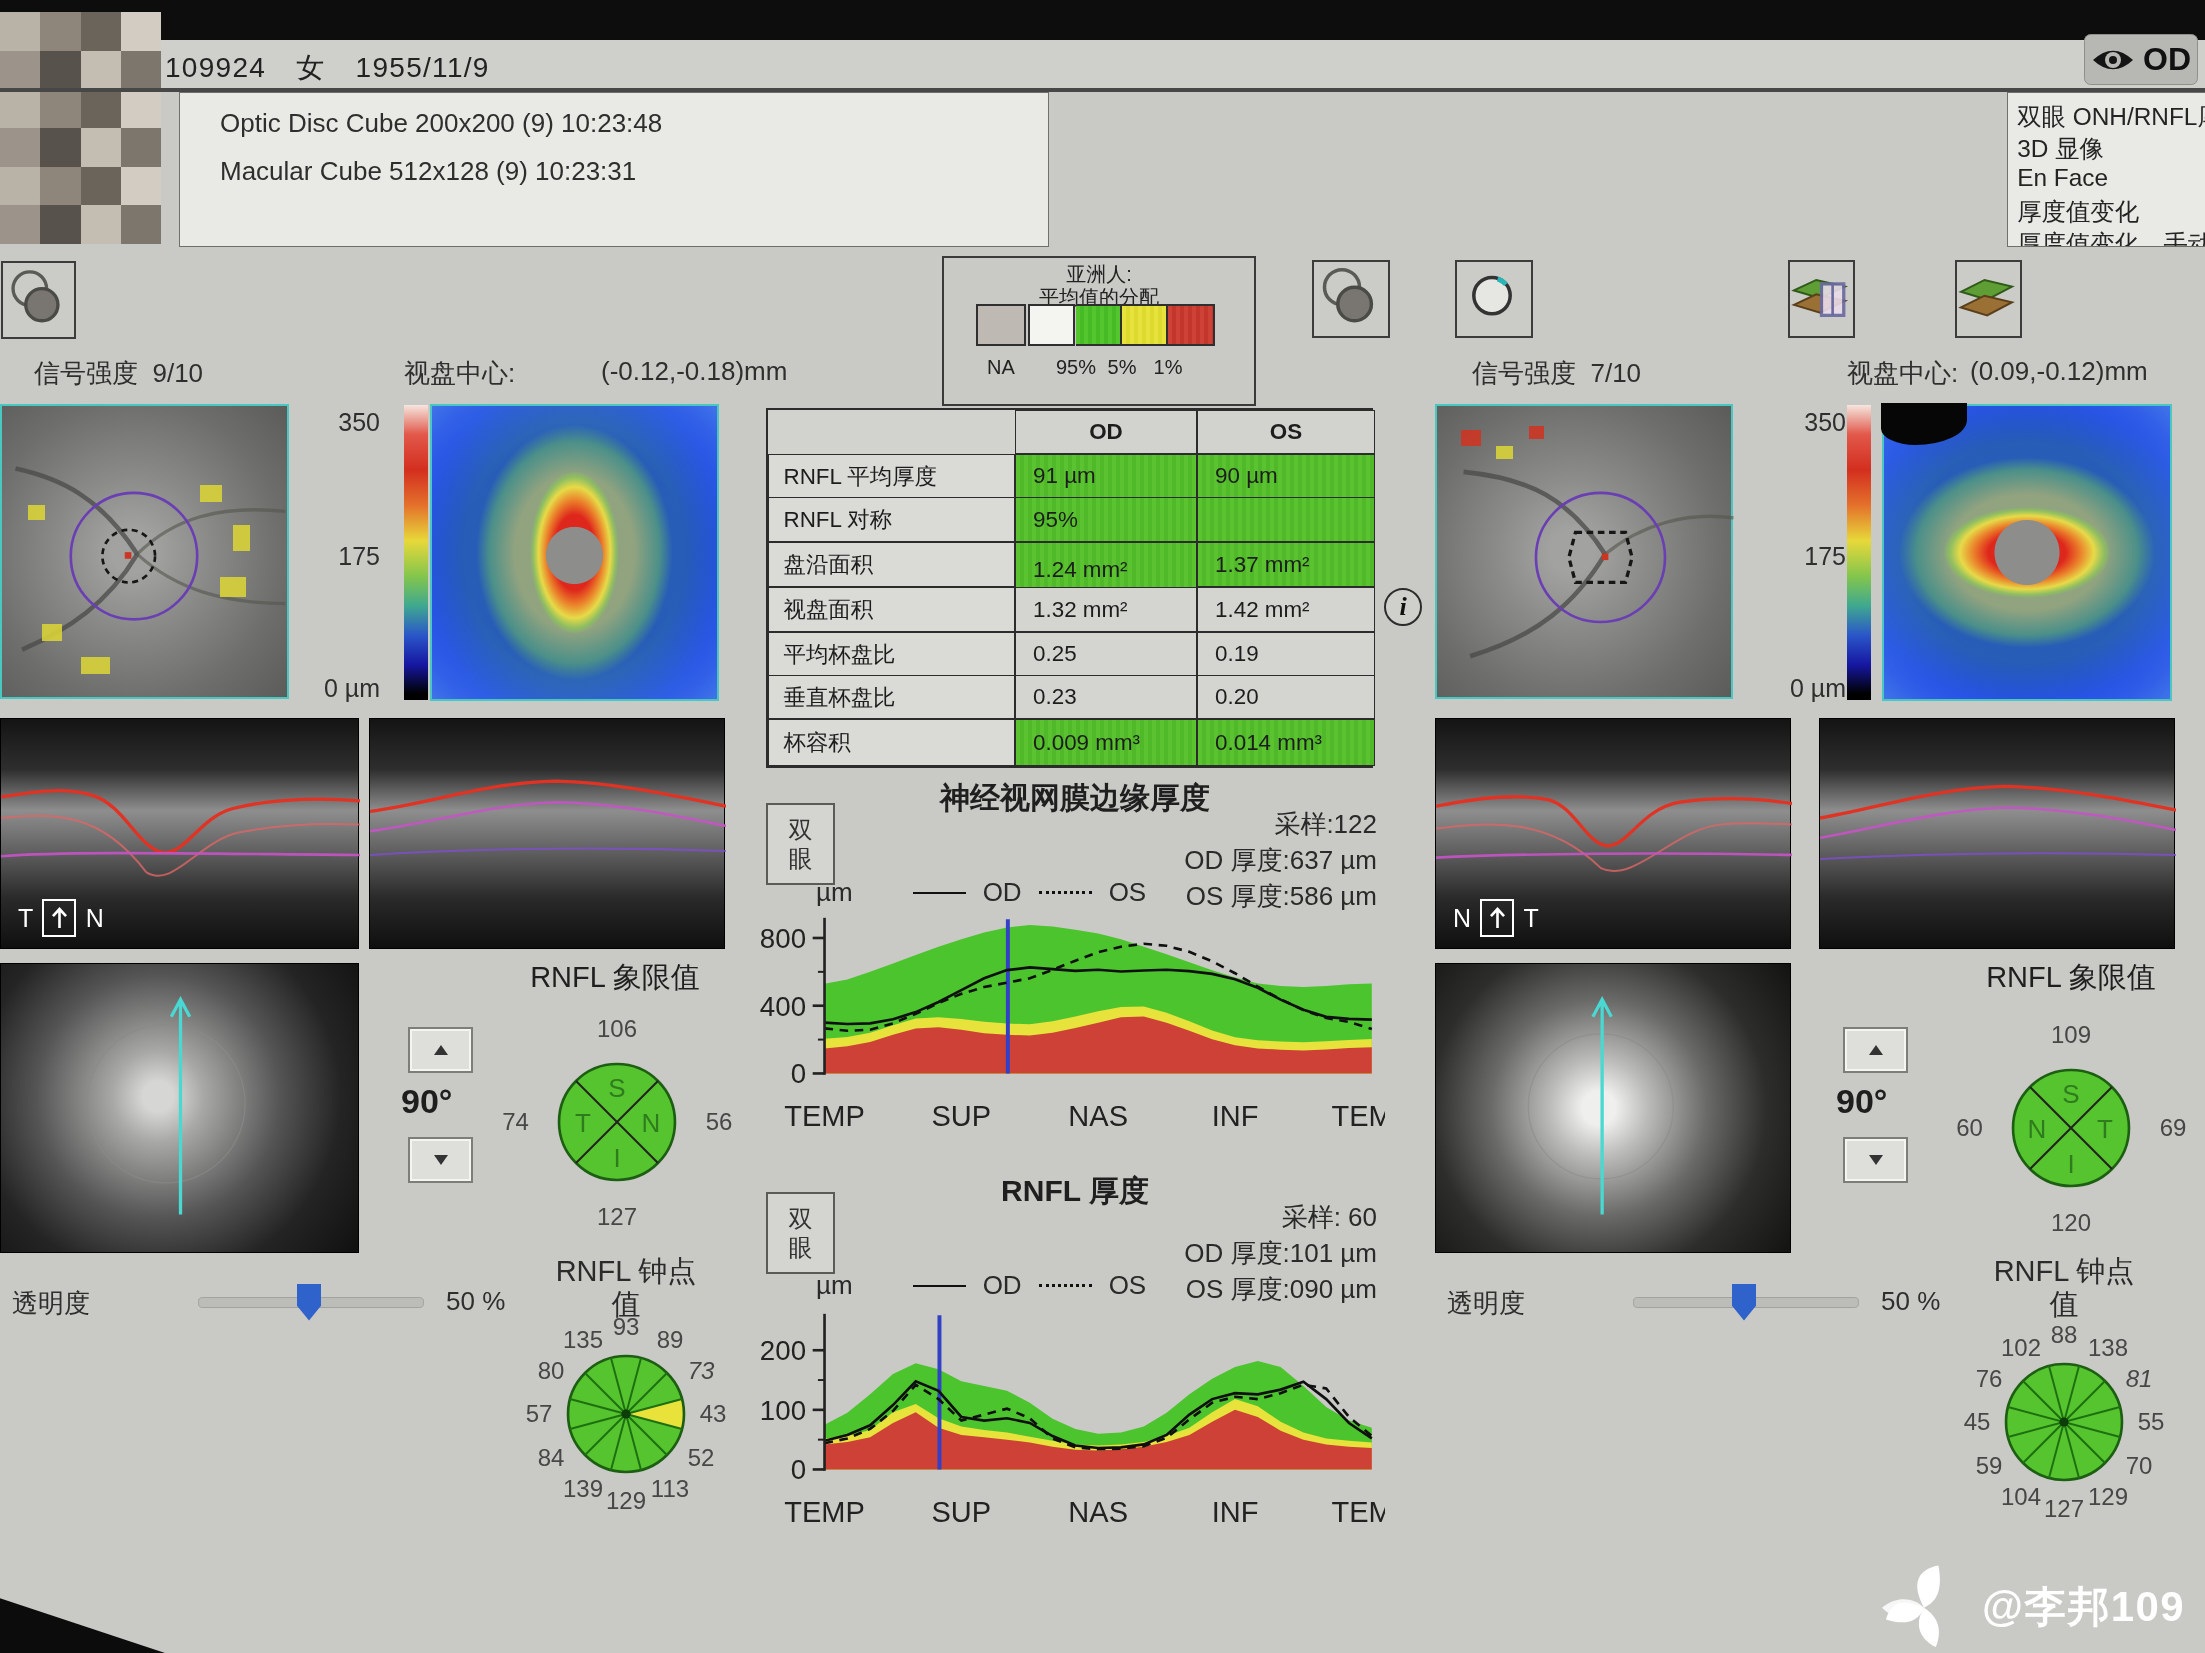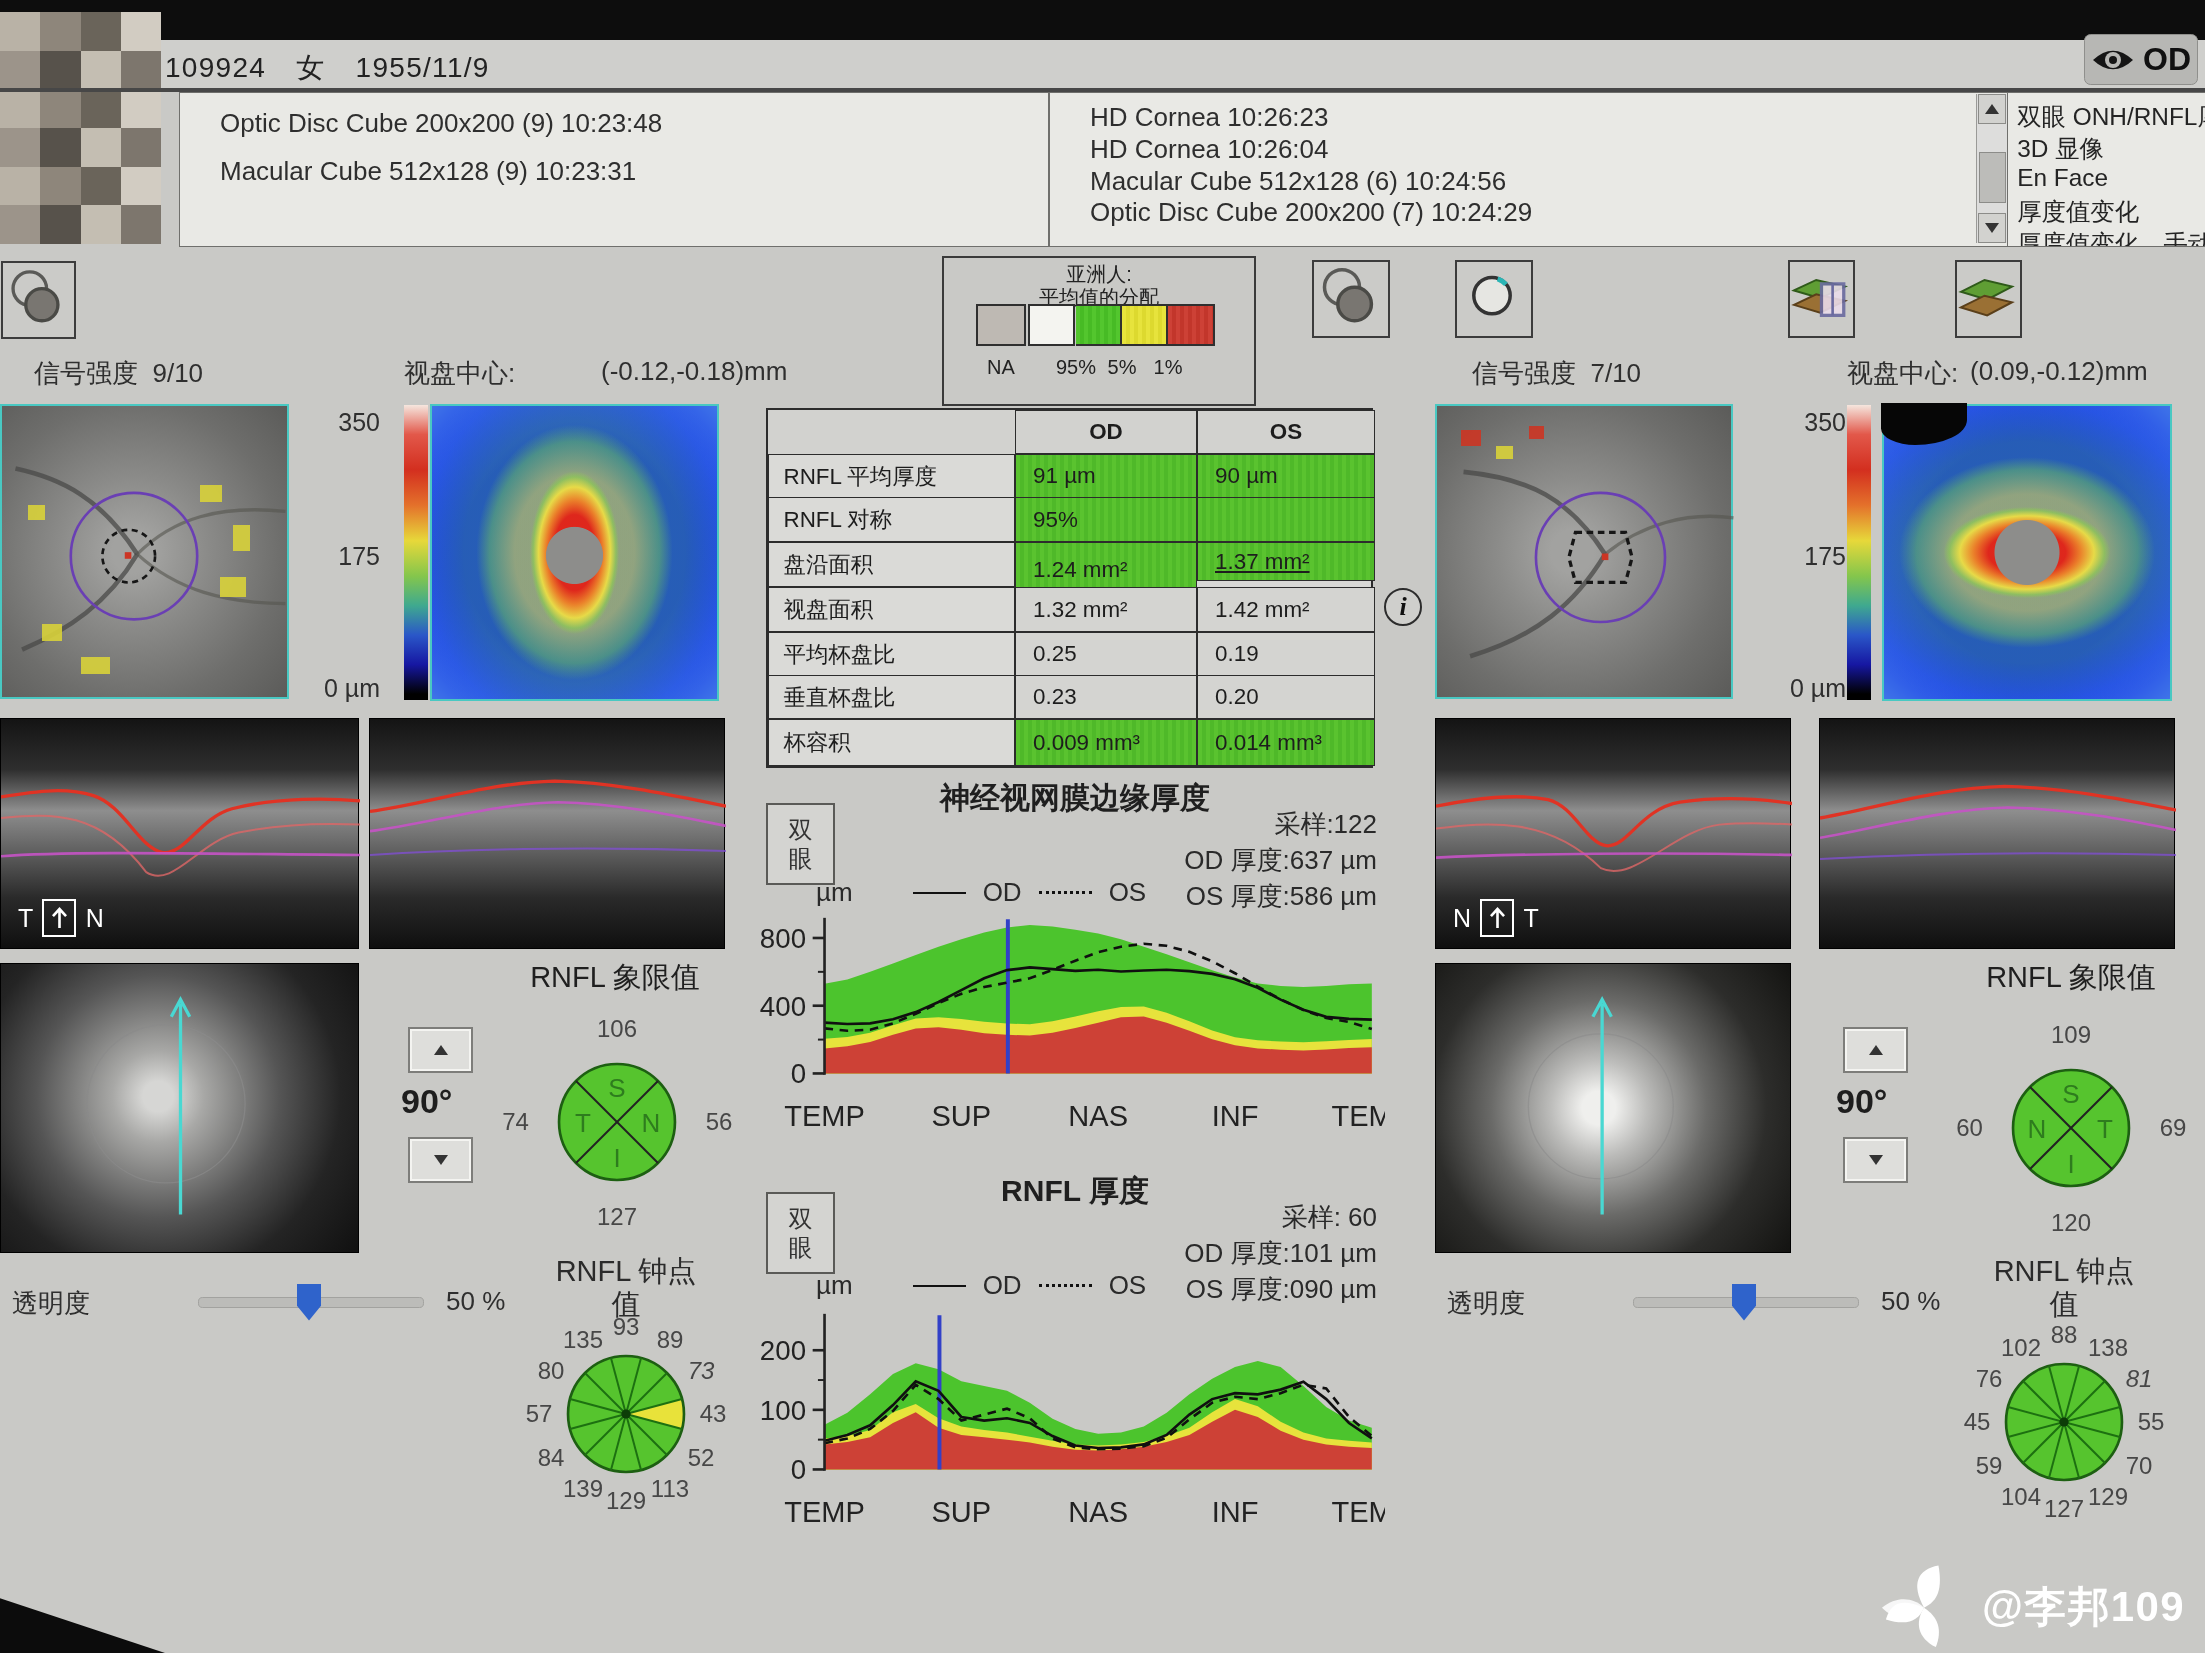--- a/index.html
+++ b/index.html
@@ -153,35 +153,20 @@
         <circle cx="33" cy="21" r="6" fill="#151515"></circle>
       </svg>
     <b>OD</b>
   </div>
   <div class="abs sep"></div>
 
   <div class="abs panel list-left">
     <div class="litem" style="top:14.5px;">Optic Disc Cube 200x200 (9) 10:23:48</div>
     <div class="litem" style="top:63px;">Macular Cube 512x128 (9) 10:23:31</div>
   </div>
-  <div class="abs panel list-right">
-    <div class="litem" style="top:9.2px;">HD Cornea 10:26:23</div>
-    <div class="litem" style="top:41px;">HD Cornea 10:26:04</div>
-    <div class="litem" style="top:73px;">Macular Cube 512x128 (6) 10:24:56</div>
-    <div class="litem" style="top:104px;">Optic Disc Cube 200x200 (7) 10:24:29</div>
-    <div class="sbar">
-      <div class="sbtn" style="top:0;">
-          <span class="tri-up"></span>
-        </div>
-      <div class="sthumb"></div>
-      <div class="sbtn" style="bottom:0;top:auto;">
-          <span class="tri-dn"></span>
-        </div>
-    </div>
-  </div>
   <div class="abs panel menu">
     <div class="mitem" style="top:8px;">双眼 ONH/RNFL厚度显示</div>
     <div class="mitem" style="top:40px;">3D 显像</div>
     <div class="mitem" style="top:71px;">En Face</div>
     <div class="mitem" style="top:103px;">厚度值变化</div>
     <div class="mitem" style="top:135px;">厚度值变化　手动选择</div>
   </div>
 
   <div class="abs tbtn" style="left:1.3px;top:261px;width:71px;height:74px;">
     <svg width="67" height="70" viewBox="0 0 100 100">
@@ -270,21 +255,21 @@
     <div class="cell lab" style="left:0;top:44px;width:247px;height:44px;">RNFL 平均厚度</div>
     <div class="cell val g" style="left:247px;top:44px;width:182px;height:44px;">91 µm</div>
     <div class="cell val g" style="left:429px;top:44px;width:178px;height:44px;">90 µm</div>
 
     <div class="cell lab" style="left:0;top:87px;width:247px;height:45px;">RNFL 对称</div>
     <div class="cell val g" style="left:247px;top:87px;width:182px;height:45px;">95%</div>
     <div class="cell val g" style="left:429px;top:87px;width:178px;height:45px;"></div>
 
     <div class="cell lab" style="left:0;top:132px;width:247px;height:45px;">盘沿面积</div>
     <div class="cell val g" style="left:247px;top:132px;width:182px;height:55px;">1.24 mm²</div>
-    <div class="cell val g" style="left:429px;top:132px;width:178px;height:39px;text-decoration:underline;">1.37 mm²</div>
+    <div class="cell val g" style="left:429px;top:132px;width:178px;height:45px;">1.37 mm²</div>
 
     <div class="cell lab" style="left:0;top:177px;width:247px;height:45px;">视盘面积</div>
     <div class="cell val w" style="left:247px;top:177px;width:182px;height:45px;">1.32 mm²</div>
     <div class="cell val w" style="left:429px;top:177px;width:178px;height:45px;">1.42 mm²</div>
 
     <div class="cell lab" style="left:0;top:222px;width:247px;height:44px;">平均杯盘比</div>
     <div class="cell val w" style="left:247px;top:222px;width:182px;height:44px;">0.25</div>
     <div class="cell val w" style="left:429px;top:222px;width:178px;height:44px;">0.19</div>
 
     <div class="cell lab" style="left:0;top:265px;width:247px;height:44px;">垂直杯盘比</div>

